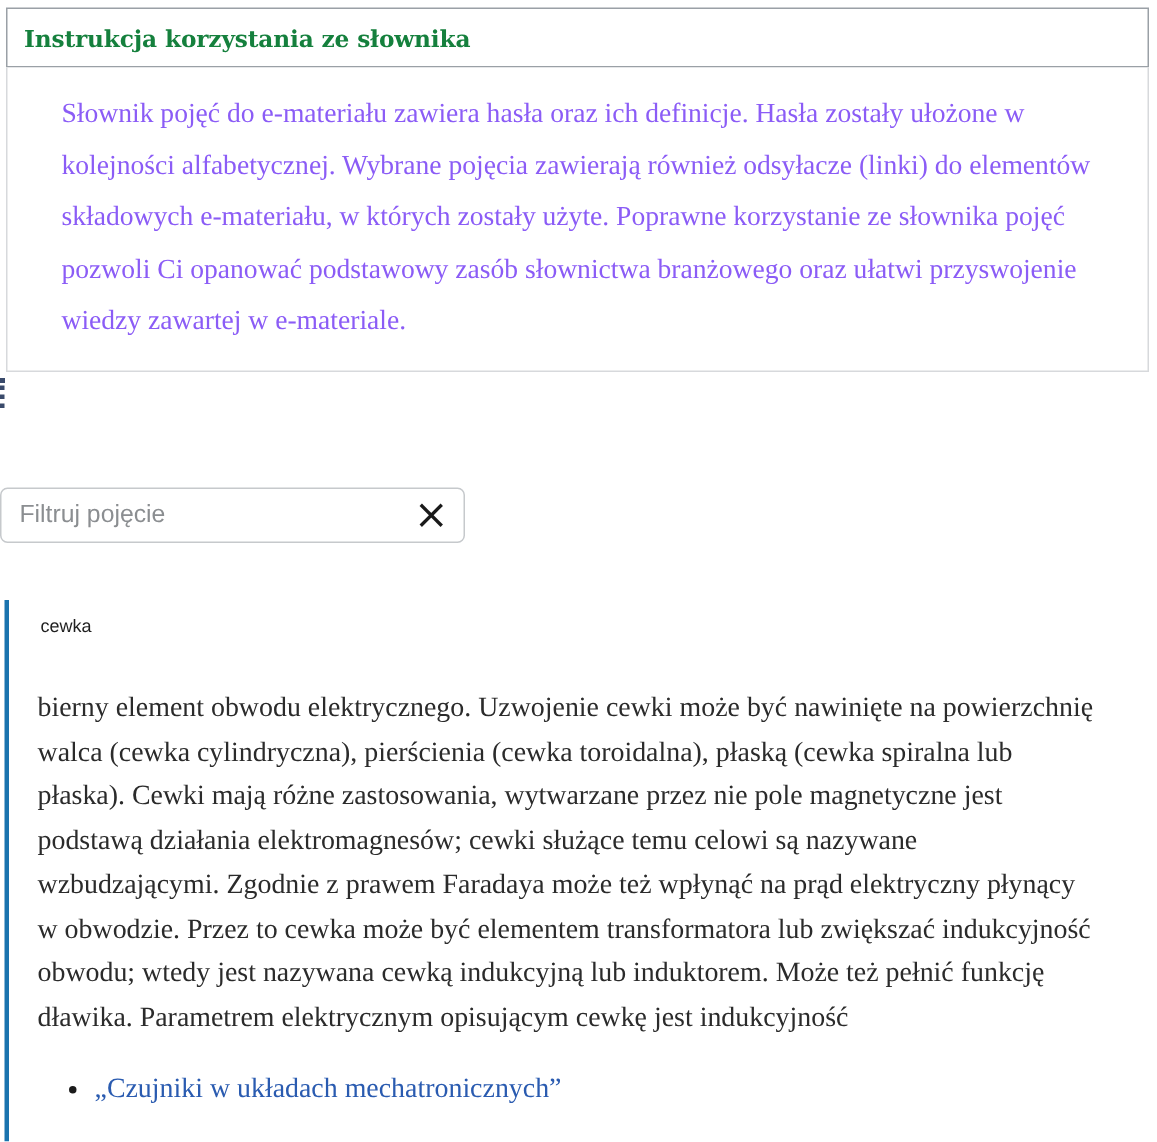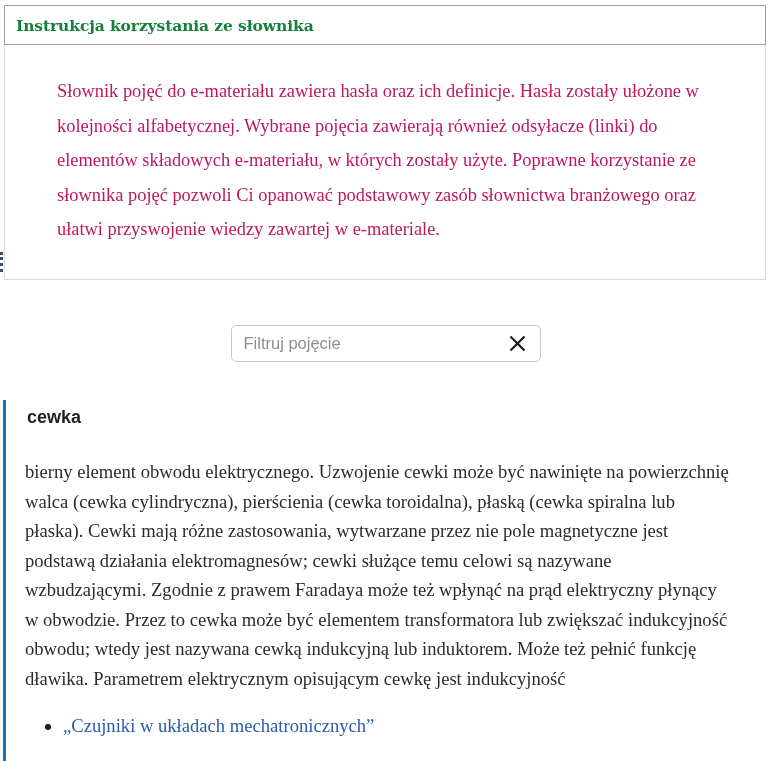--- a/index.html
+++ b/index.html
@@ -46,43 +46,42 @@
     border-left: 1px solid #d7d9dc;
     border-right: 1px solid #d7d9dc;
     border-bottom: 1px solid #d7d9dc;
     background: #ffffff;
     padding: 13px 22px 16px 36px;
   }
   #instruction-text {
     font-family: "Liberation Serif", serif;
     font-size: 18.4px;
     line-height: 34.5px;
-    color: #be185d;
-    margin: 16px;
+    color: #8b5cf6;
+    margin: 0;
     text-align: left;
   }
 
   
   #panel-edge-marker {
     position: absolute;
     left: 0px;
     top: 252px;
     width: 4px;
     height: 20px;
     border-left: 3px dotted #3a4a6b;
   }
 
   
   #filter-row {
     position: absolute;
     left: 0;
     top: 325px;
     width: 771px;
     display: flex;
-    justify-content: center;
   }
   #filter-box {
     box-sizing: border-box;
     width: 310px;
     height: 37px;
     border: 1px solid #c6c9cc;
     border-radius: 5px;
     background: #ffffff;
     display: flex;
     align-items: center;
@@ -121,22 +120,22 @@
     left: 3px;
     top: 400px;
     width: 768px;
     border-left: 3px solid #1a73ae;
     box-sizing: border-box;
     padding: 0 20px 0 21px;
     min-height: 361px;
   }
   #term-name {
     font-family: "Liberation Sans", sans-serif;
-    font-weight: bold;
-    font-size: 18px;
+    font-weight: normal;
+    font-size: 12px;
     color: #1f1f1f;
     margin: 0;
     padding-top: 6px;
     line-height: 22px;
   }
   #term-definition {
     font-family: "Liberation Serif", serif;
     font-size: 18.6px;
     line-height: 29.5px;
     color: #2b2b2b;

